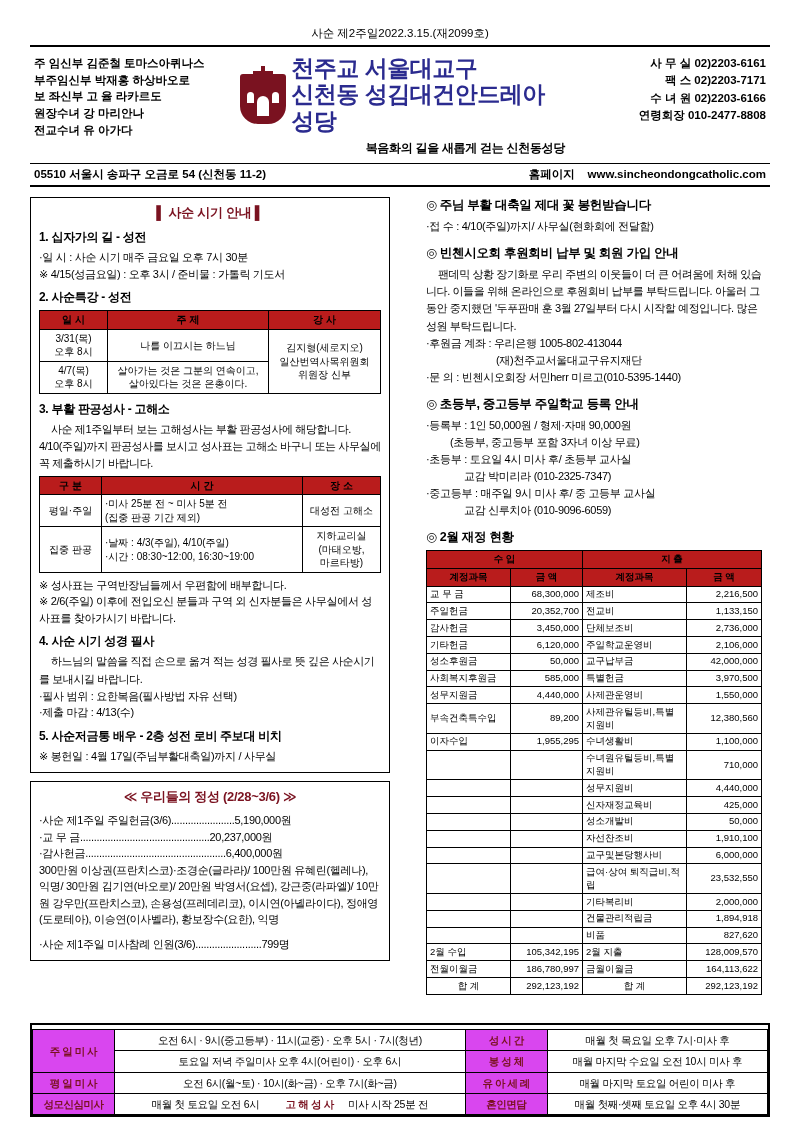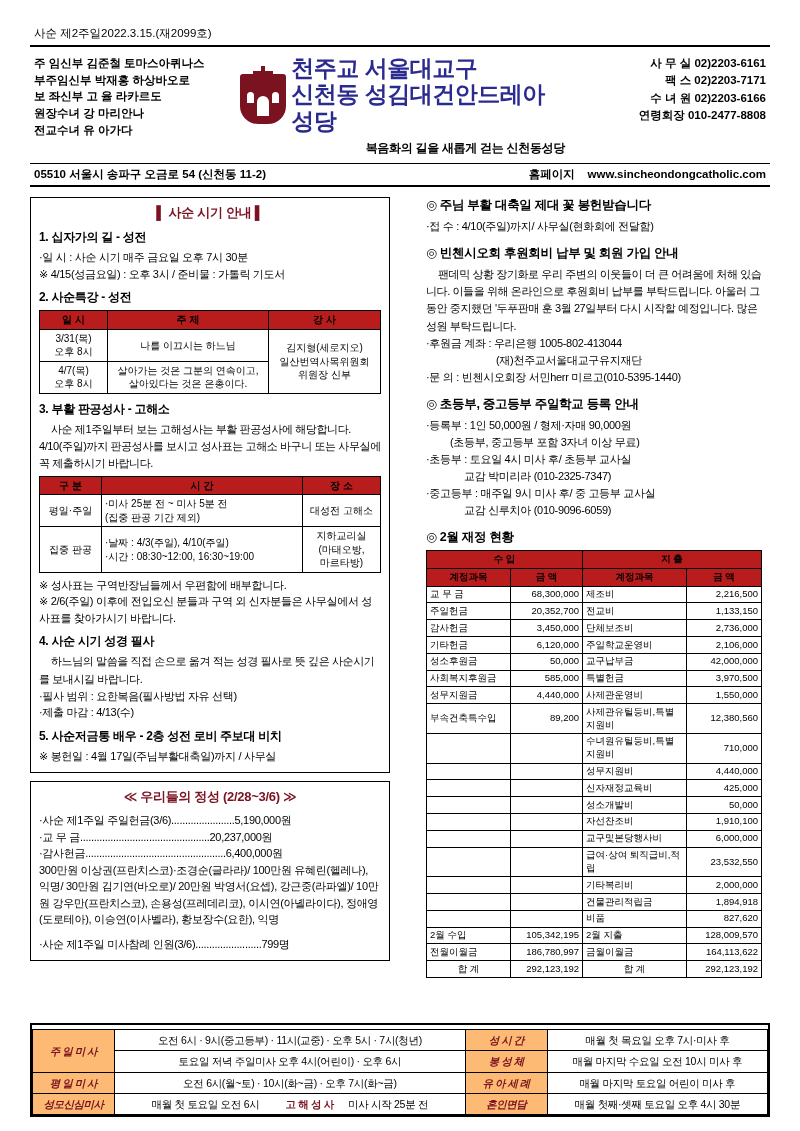--- a/index.html
+++ b/index.html
@@ -7,21 +7,21 @@
   body {
     width: 800px; height: 1131px;
     background: #ffffff;
     font-family: "Liberation Sans", "DejaVu Sans", sans-serif;
     color: #000;
     font-size: 11px;
   }
   .page { position: relative; width: 800px; height: 1131px; padding: 26px 30px 10px 30px; }
 
   
-  .top-line { display:flex; justify-content:flex-start; font-size:11.5px; padding: 0 4px 4px 4px; }
+  .top-line { display:flex; justify-content:center; font-size:11.5px; padding: 0 4px 4px 4px; }
   .masthead { display:flex; align-items:flex-start; border-top:2px solid #000; padding-top:8px; }
   .mh-left { width: 210px; font-size: 11.5px; line-height: 1.45; font-weight: bold; padding-left:4px; }
   .mh-left div { white-space: nowrap; }
   .mh-center { flex:1; display:flex; flex-direction:column; align-items:flex-end; }
   .mh-logo-row { display:flex; align-items:center; gap:10px; }
   .crest { width:46px; height:58px; position:relative; }
   .crest .shield { position:absolute; left:0; top:8px; width:46px; height:50px; background:#7a1220; border-radius:3px 3px 18px 18px; }
   .crest .cross-v { position:absolute; left:21px; top:0px; width:4px; height:20px; background:#7a1220; }
   .crest .cross-h { position:absolute; left:13px; top:5px; width:20px; height:4px; background:#7a1220; }
   .crest .door { position:absolute; left:17px; top:30px; width:12px; height:20px; background:#fff; border-radius:6px 6px 0 0; }
@@ -55,21 +55,21 @@
   .rlist { font-size:11px; line-height:1.55; letter-spacing:-0.3px;}
   table.fin { font-size:9.5px; }
   table.fin td { padding:1.5px 3px; }
   table.fin td.amt { text-align:right; }
   table.fin td.nm { text-align:left; }
 
   
   .footer { position:absolute; left:30px; right:30px; bottom:14px; border:2px solid #000; }
   table.ft { border-collapse:collapse; width:100%; font-size:10.5px; }
   table.ft td { border:1px solid #000; padding:3px 5px; vertical-align:middle; }
-  td.fl { background:#fdba74; font-weight:bold; color:#7a1220; text-align:center; width:82px; letter-spacing:-0.5px;font-style:italic;}
+  td.fl { background:#d946ef; font-weight:bold; color:#7a1220; text-align:center; width:82px; letter-spacing:-0.5px;}
   td.fc { letter-spacing:-0.3px;margin-top:40px; }
   .red { color:#7a1220; }
 </style>
 </head>
 <body>
 
 <div class="page">
 
   <div class="top-line">
     <div>사순 제2주일</div>
@@ -290,20 +290,26 @@
                 <td class="nm">성무지원금</td>
                 <td class="amt">4,440,000</td>
                 <td class="nm">사제관운영비</td>
                 <td class="amt">1,550,000</td>
               </tr>
               <tr>
                 <td class="nm">부속건축특수입</td>
                 <td class="amt">89,200</td>
                 <td class="nm">사제관유틸등비,특별지원비</td>
                 <td class="amt">12,380,560</td>
+              </tr>
+              <tr>
+                <td class="nm">이자수입</td>
+                <td class="amt">1,955,295</td>
+                <td class="nm">수녀생활비</td>
+                <td class="amt">1,100,000</td>
               </tr>
               <tr>
                 <td class="nm"></td>
                 <td class="amt"></td>
                 <td class="nm">수녀원유틸등비,특별지원비</td>
                 <td class="amt">710,000</td>
               </tr>
               <tr>
                 <td class="nm"></td>
                 <td class="amt"></td>

